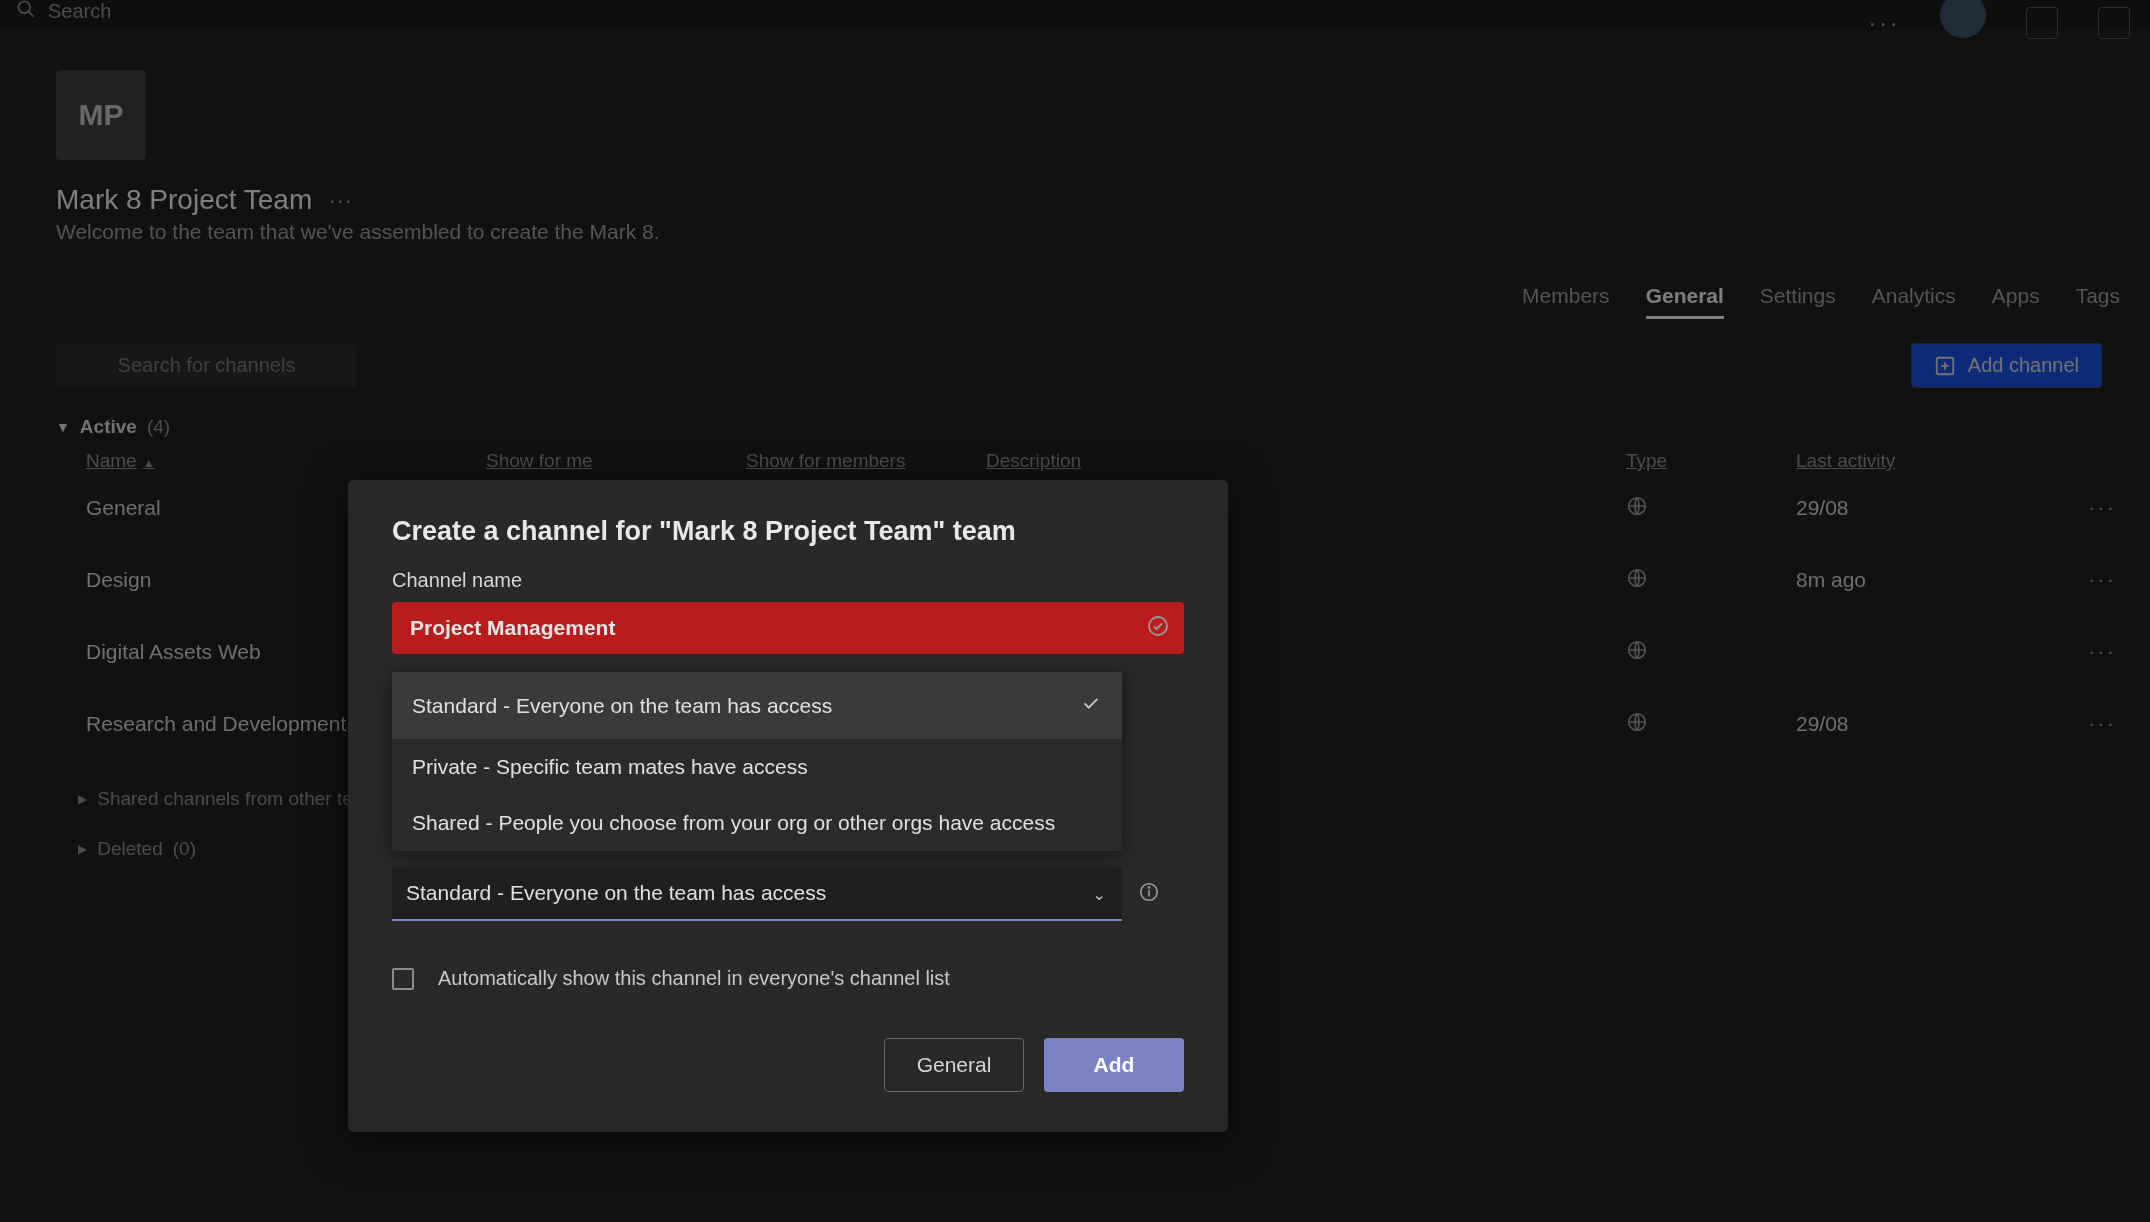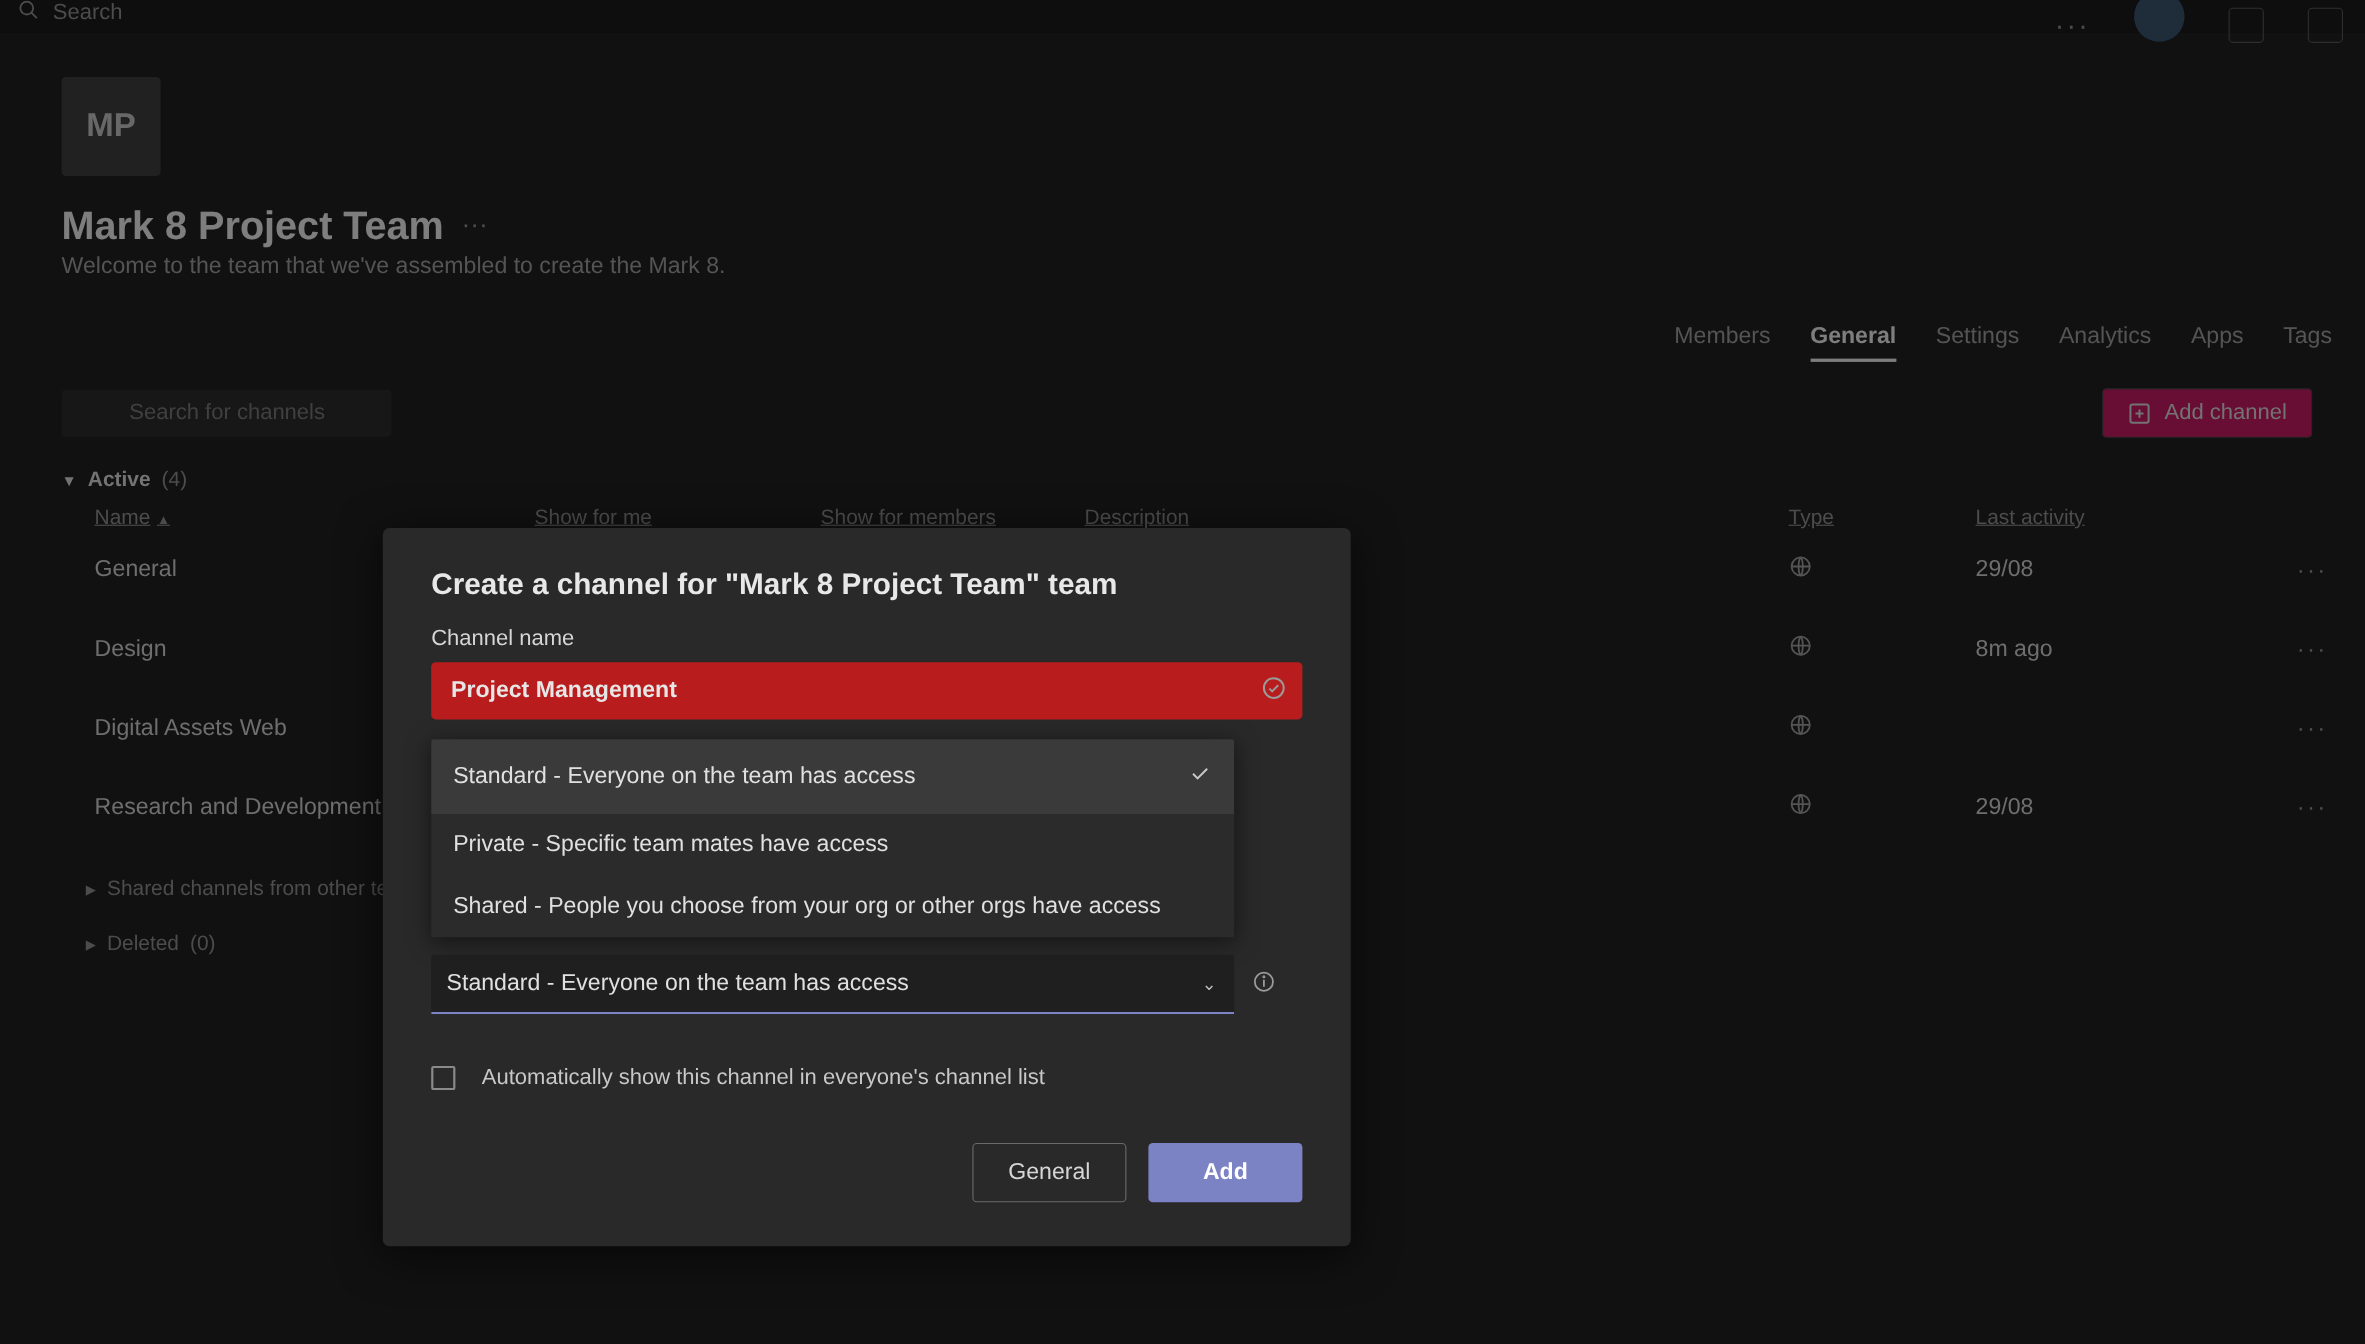--- a/index.html
+++ b/index.html
@@ -15,35 +15,35 @@
 .avatar-badge { width: 46px; height: 46px; border-radius: 50%; background: #3a506b; position: relative; top: -8px; }
 .icon-pill { width: 32px; height: 32px; border: 1px solid #555; border-radius: 4px; }
 
 
 .content { position: absolute; top: 40px; left: 0; right: 0; bottom: 0; padding: 20px 30px; }
 
 
 .team-header { display: flex; align-items: flex-start; gap: 24px; margin-top: 10px; margin-left: 26px; flex-direction: column; }
 .team-avatar { width: 90px; height: 90px; background: #3d3d3d; color: #bdbdbd; display: flex; align-items: center; justify-content: center; font-size: 30px; font-weight: 600; border-radius: 4px; }
 .team-title-row { display: flex; align-items: center; gap: 16px; }
-.team-title { font-size: 36px; font-weight: 700; color: #e6e6e6; }
+.team-title { font-size: 28px; font-weight: 400; color: #e6e6e6; }
 .team-title-dots { color: #8a8a8a; font-size: 24px; }
 .team-subtitle { color: #9a9a9a; font-size: 21px; margin-top: 4px; }
 
 
 .tabs { display: flex; gap: 36px; margin-top: 40px; margin-left: 26px; font-size: 21px; justify-content: flex-end; }
 .tab { color: #9a9a9a; padding-bottom: 8px; cursor: pointer; }
 .tab.active { color: #e6e6e6; font-weight: 600; border-bottom: 3px solid #e6e6e6; }
 
 
 .row-controls { display: flex; justify-content: space-between; align-items: center; margin-top: 24px; margin-left: 26px; margin-right: 18px; }
 .channel-search { display: flex; align-items: center; background: #2b2b2b; border-radius: 4px; padding: 10px 18px; width: 300px; }
 .channel-search input { background: transparent; border: none; outline: none; color: #f97316; font-size: 20px; flex: 1; text-align: center; }
 .channel-search svg { width: 20px; height: 20px; stroke: #8a8a8a; }
-.add-channel-btn { display: flex; align-items: center; gap: 12px; background: #be185d; border: 1px solid #444; color: #d1d1d1; font-size: 20px; padding: 10px 22px; border-radius: 4px; cursor: pointer; }
+.add-channel-btn { display: flex; align-items: center; gap: 12px; background: #1d4ed8; border: 1px solid #444; color: #d1d1d1; font-size: 20px; padding: 10px 22px; border-radius: 4px; cursor: pointer; }
 
 
 .section-header { display: flex; align-items: center; gap: 10px; margin-top: 28px; margin-left: 26px; font-size: 19px; color: #d1d1d1; font-weight: 600; }
 .section-header .caret { font-size: 14px; }
 .section-header .count { color: #8a8a8a; font-weight: 400; }
 .section-sub { margin-top: 28px; margin-left: 48px; font-size: 19px; color: #8a8a8a; display:flex; align-items:center; gap:10px; }
 .section-sub .caret { font-size: 12px; }
 
 
 .table-head { display: grid; grid-template-columns: 400px 260px 240px 640px 170px 260px 60px; margin-top: 12px; margin-left: 56px; font-size: 19px; color: #8a8a8a; text-decoration: underline; }

